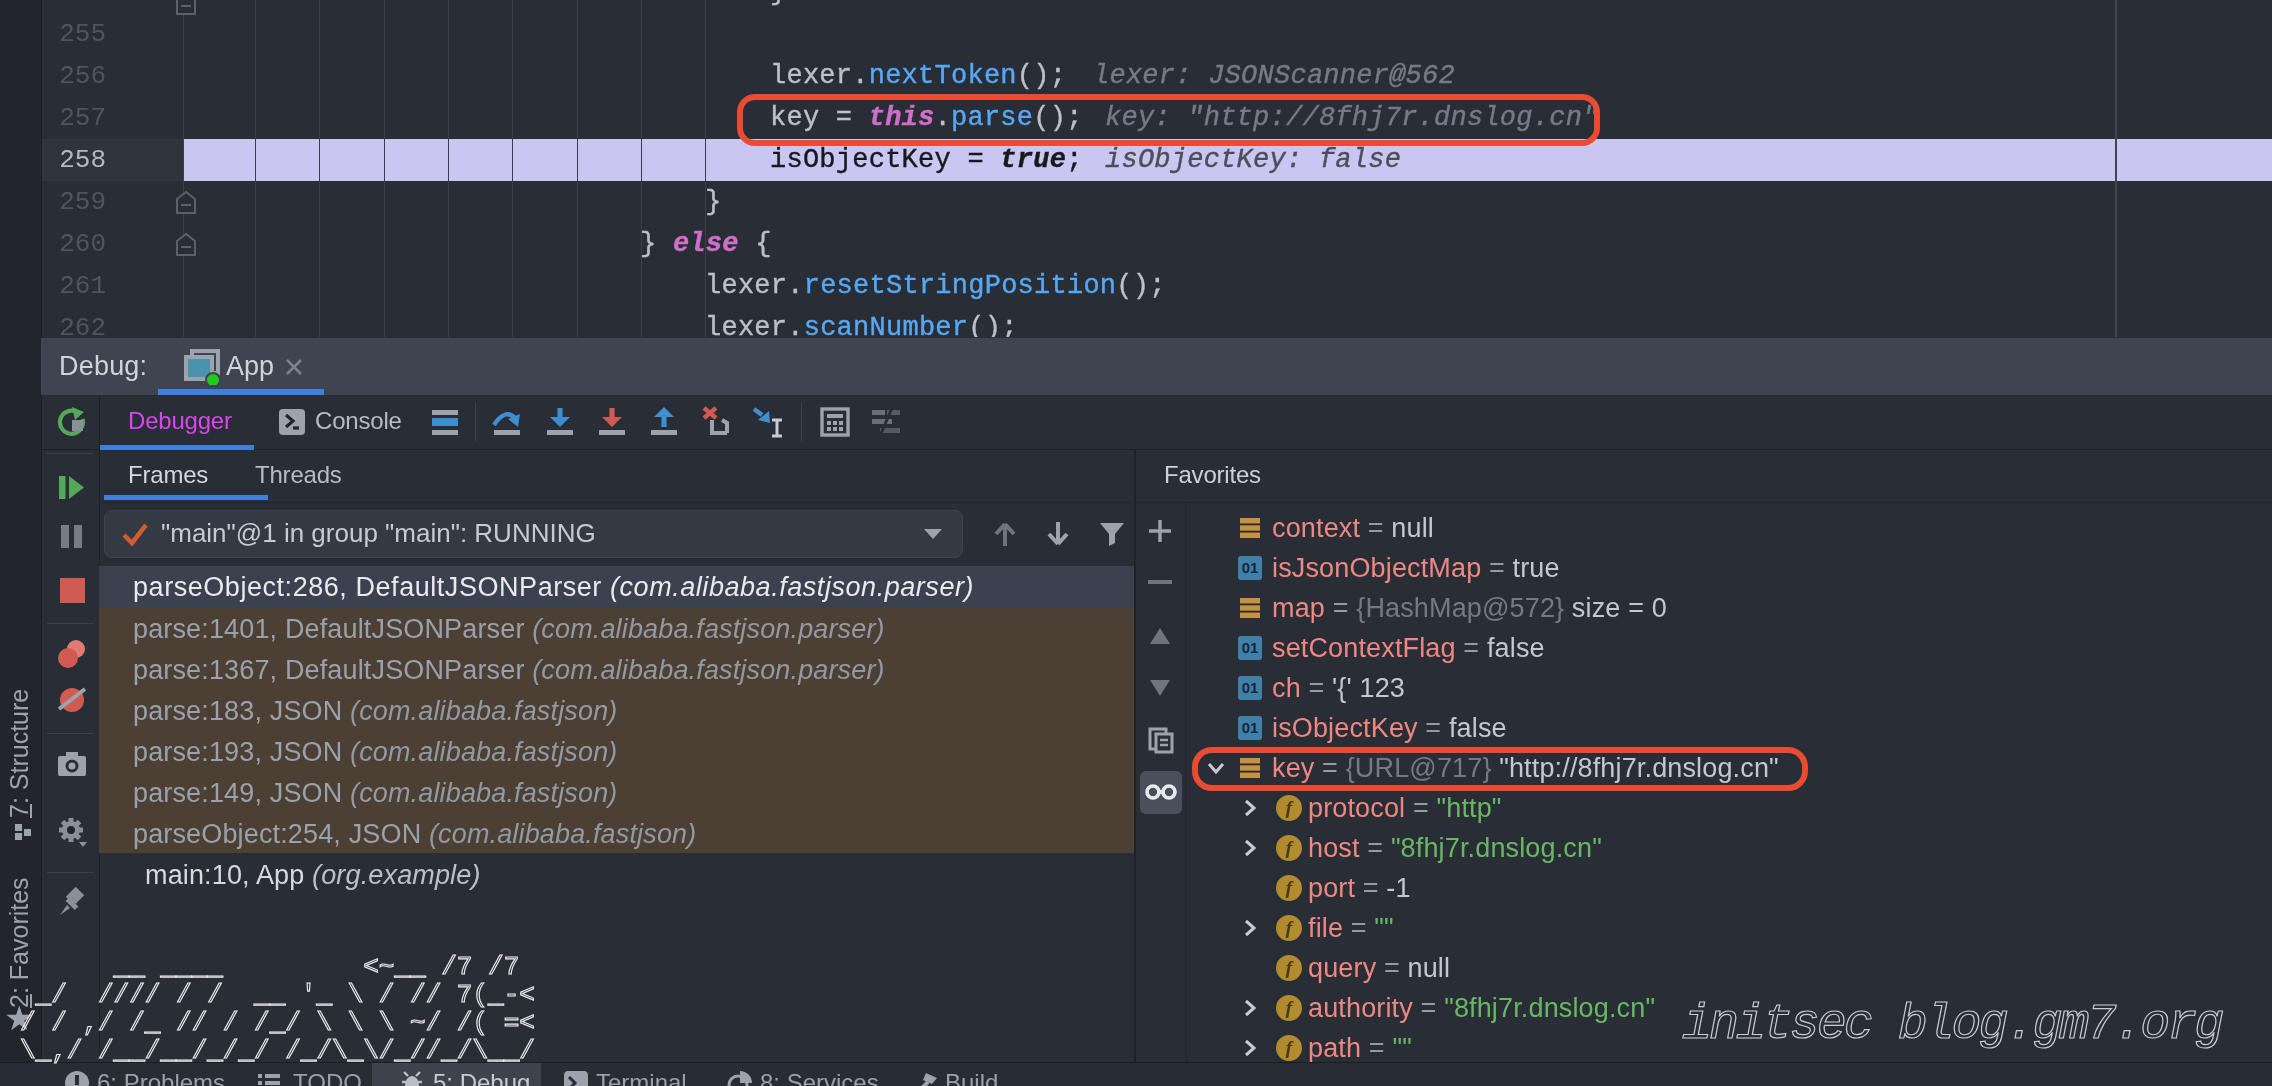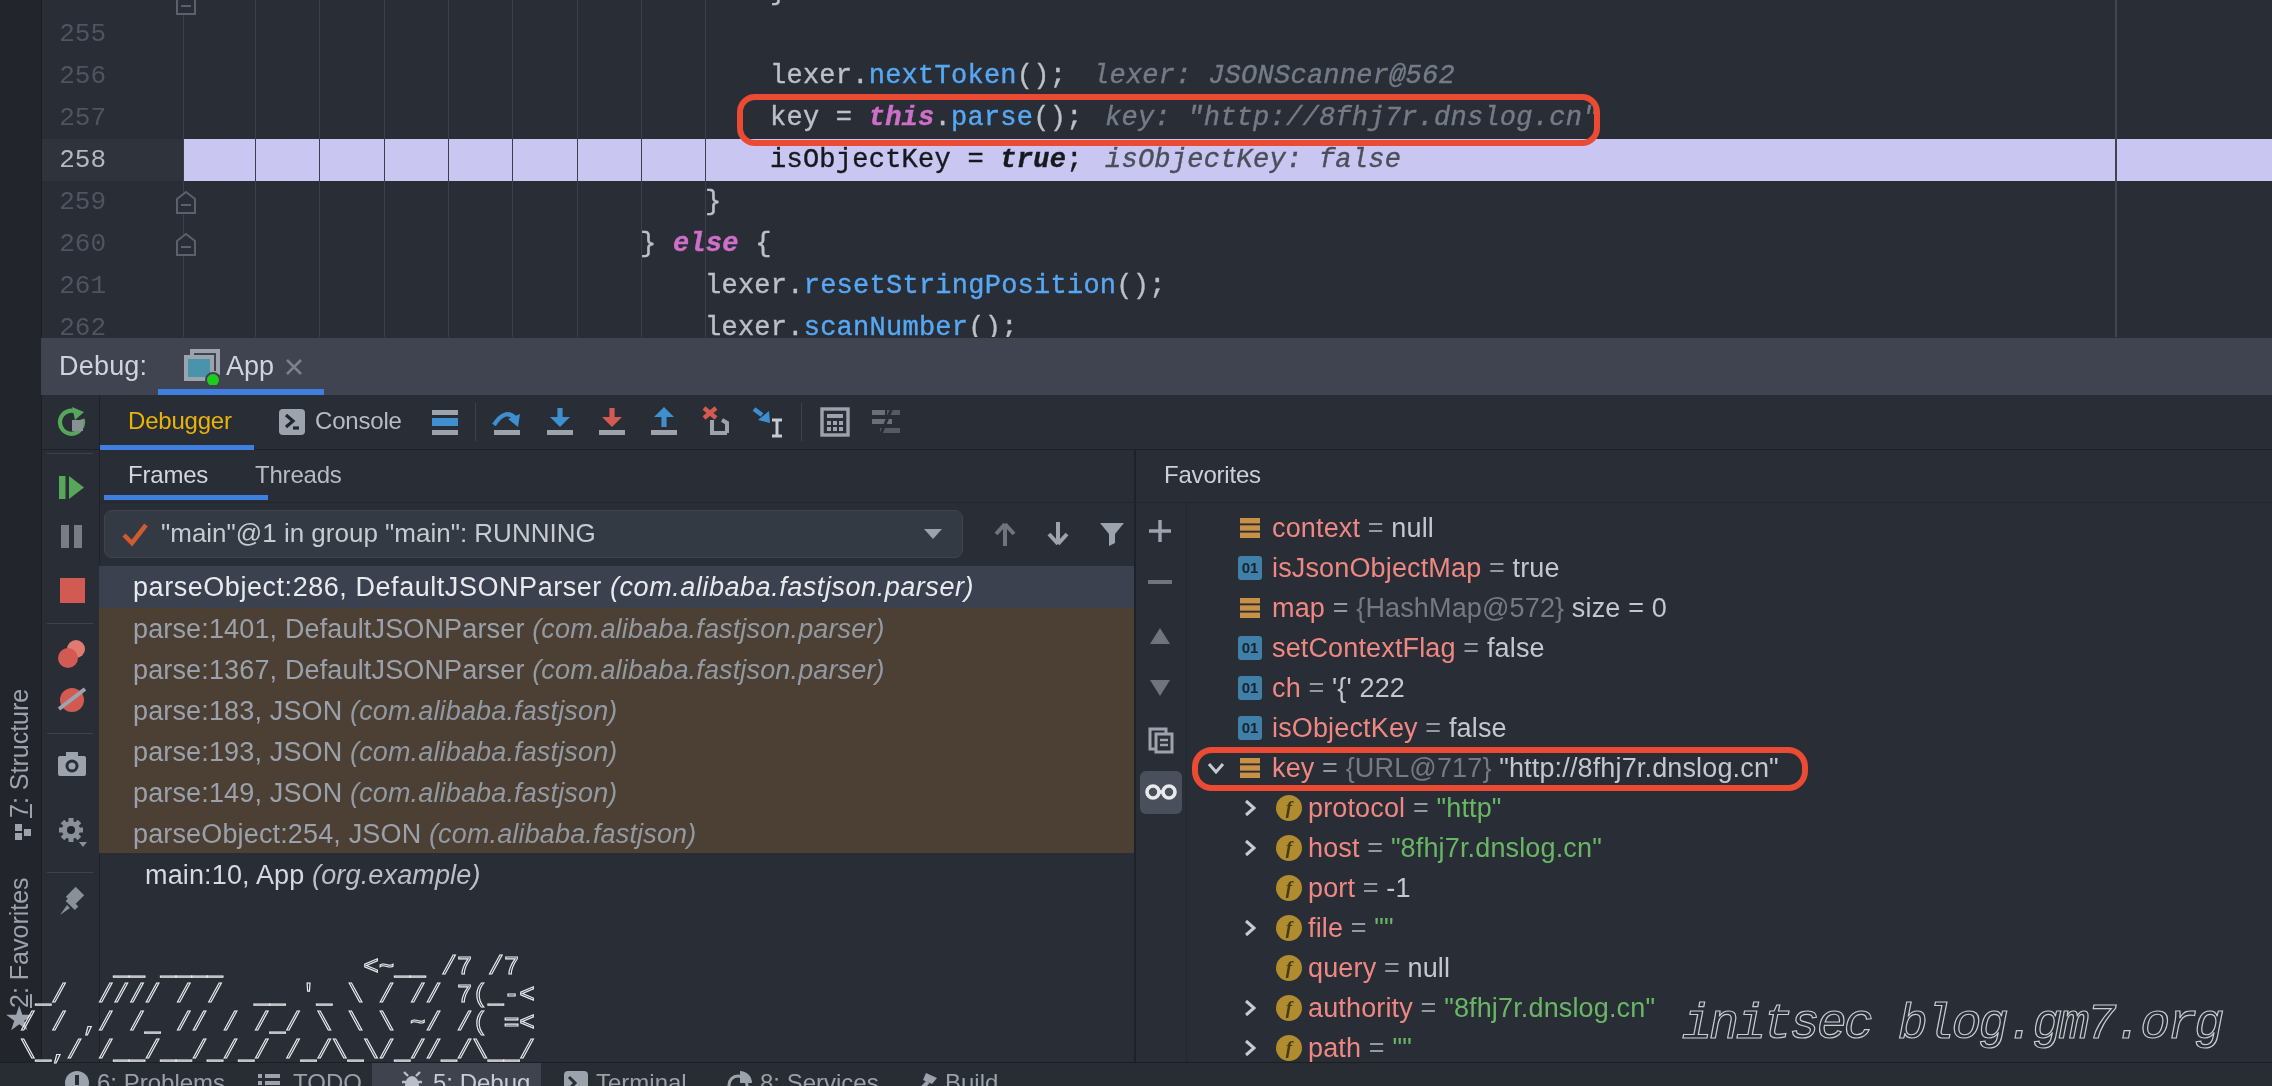--- a/index.html
+++ b/index.html
@@ -99,21 +99,21 @@
   <div class="a" style="left:185px;top:0;height:57px;line-height:57px;font-size:27px;color:#cfd3da;">App</div>
   <svg class="icn" style="left:243px;top:19px;" width="20" height="20" viewBox="0 0 20 20">
       <path d="M3 3 L17 17 M17 3 L3 17" stroke="#7c828c" stroke-width="2.5"></path>
     </svg>
   <div class="tabu" style="left:117px;top:51px;width:166px;"></div>
 </div>
 
 <div class="a" id="toolrow" style="left:41px;top:395px;width:2231px;height:55px;">
   <div class="a" style="left:0;bottom:0;width:2231px;height:1px;background:#1e2127;"></div>
 
-  <div class="a" style="left:87px;top:0;height:40px;line-height:52px;font-size:24px;letter-spacing:-0.2px;color:#eab308;">Debugger</div>
+  <div class="a" style="left:87px;top:0;height:40px;line-height:52px;font-size:24px;letter-spacing:-0.2px;color:#d946ef;">Debugger</div>
   <div class="tabu" style="left:58px;top:50px;width:155px;height:5px;"></div>
   <svg class="icn" style="left:237px;top:13px;" width="28" height="28" viewBox="0 0 28 28">
     <rect x="1" y="1" width="26" height="26" rx="4" fill="#9da3ad"></rect>
     <path d="M8 7 L15 13 L8 19" stroke="#22252b" stroke-width="3.2" fill="none"></path>
     <path d="M15 20 H21" stroke="#22252b" stroke-width="3.2"></path>
   </svg>
   <div class="a" style="left:274px;top:0;height:37px;line-height:52px;font-size:24px;letter-spacing:-0.2px;color:#b7bcc4;">Console</div>
 
   <svg class="icn" style="left:389px;top:12px;" width="30" height="30" viewBox="0 0 30 30">
     <rect x="2" y="3" width="26" height="5" fill="#9da3ad"></rect>
@@ -330,21 +330,21 @@
   <div class="treerow" style="left:138px;top:138px;"><span class="vname">map</span><span class="veq"> = </span><span class="vgray">{HashMap@572}</span><span class="vval"> size = 0</span></div>
   <svg class="icn" style="left:104px;top:186px;" width="24" height="24" viewBox="0 0 24 24">
       <rect x="0" y="0" width="24" height="24" rx="3" fill="#3f7fa8"></rect>
       <text x="12" y="17" font-size="15" font-weight="bold" fill="#16242f" text-anchor="middle" font-family="Liberation Sans">01</text>
     </svg>
   <div class="treerow" style="left:138px;top:178px;"><span class="vname">setContextFlag</span><span class="veq"> = </span><span class="vval">false</span></div>
   <svg class="icn" style="left:104px;top:226px;" width="24" height="24" viewBox="0 0 24 24">
       <rect x="0" y="0" width="24" height="24" rx="3" fill="#3f7fa8"></rect>
       <text x="12" y="17" font-size="15" font-weight="bold" fill="#16242f" text-anchor="middle" font-family="Liberation Sans">01</text>
     </svg>
-  <div class="treerow" style="left:138px;top:218px;"><span class="vname">ch</span><span class="veq"> = </span><span class="vval">'{' 222</span></div>
+  <div class="treerow" style="left:138px;top:218px;"><span class="vname">ch</span><span class="veq"> = </span><span class="vval">'{' 123</span></div>
   <svg class="icn" style="left:104px;top:266px;" width="24" height="24" viewBox="0 0 24 24">
       <rect x="0" y="0" width="24" height="24" rx="3" fill="#3f7fa8"></rect>
       <text x="12" y="17" font-size="15" font-weight="bold" fill="#16242f" text-anchor="middle" font-family="Liberation Sans">01</text>
     </svg>
   <div class="treerow" style="left:138px;top:258px;"><span class="vname">isObjectKey</span><span class="veq"> = </span><span class="vval">false</span></div>
   <svg class="icn" style="left:72px;top:308px;" width="20" height="20" viewBox="0 0 20 20">
       <path d="M3 6 L10 14 L17 6" stroke="#c6cad1" stroke-width="3" fill="none"></path>
     </svg>
   <svg class="icn" style="left:104px;top:306px;" width="24" height="24" viewBox="0 0 24 24">
       <g fill="#c89144">

